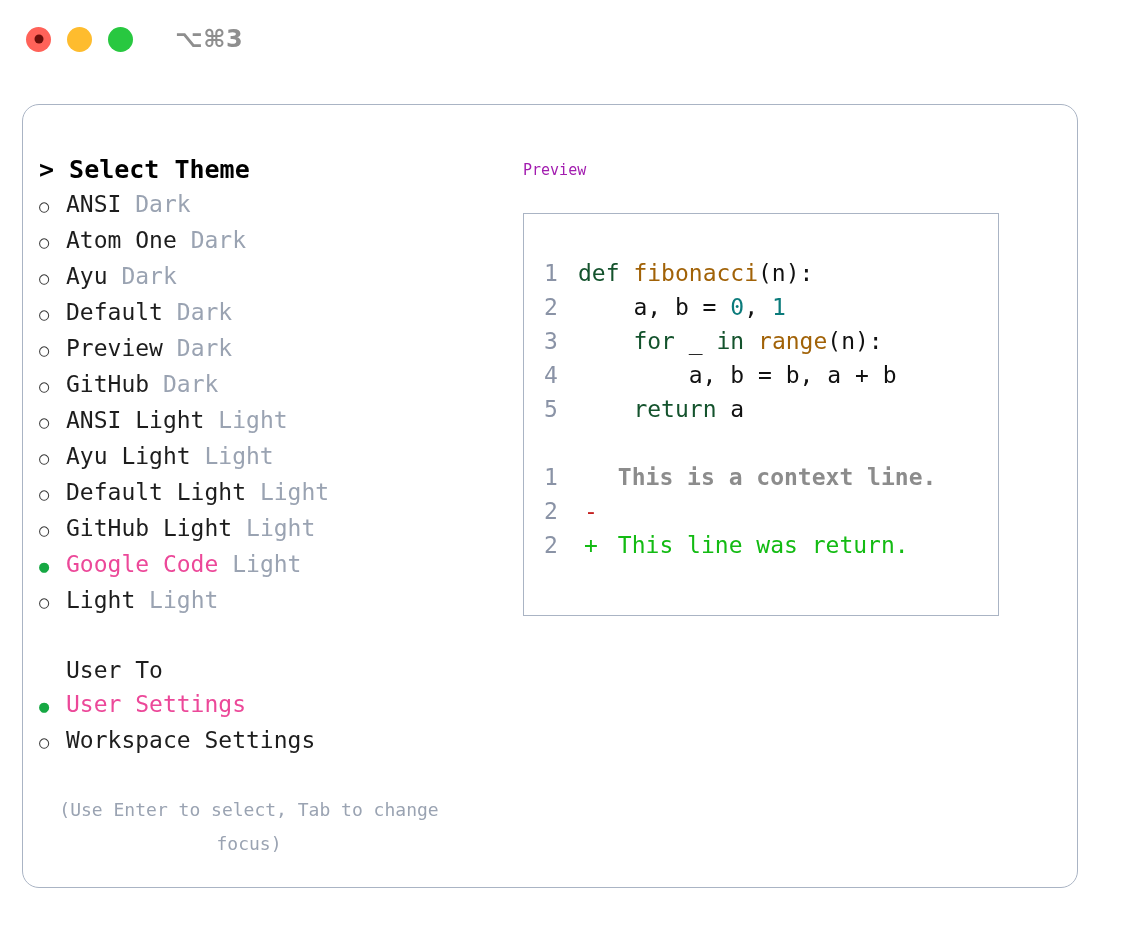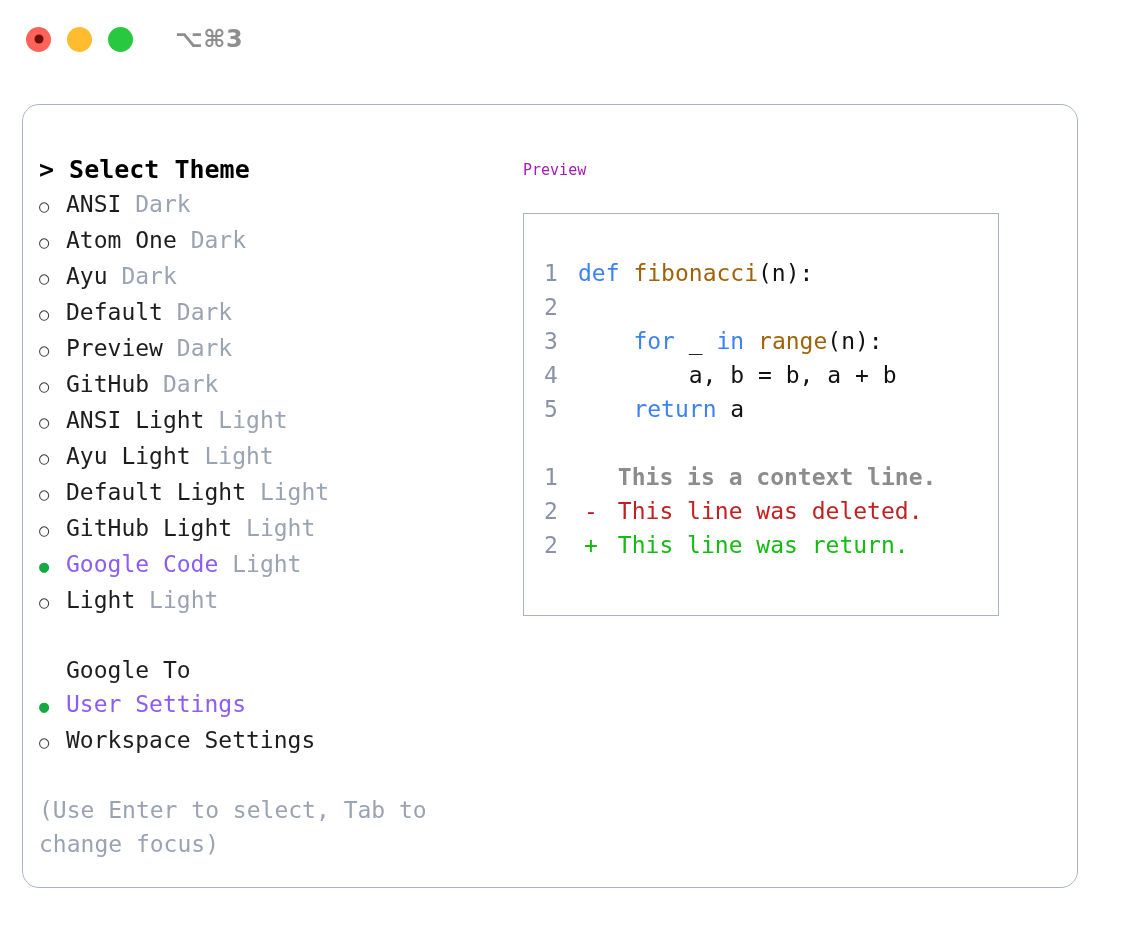--- a/index.html
+++ b/index.html
@@ -110,40 +110,41 @@
   .marker {
     width: 27px;
     flex: 0 0 27px;
     font-size: 17px;
     color: #3a3a3a;
   }
   .marker.sel {
     color: #16a843;
   }
   .label      { color: #1d1d1d; }
-  .label.sel  { color: #8b5cf6; text-align: center; }
+  .label.sel  { color: #ec4899; text-align: center; }
   .cat        { color: #9aa3b2; }
 
   .spacer { height: 34px; }
 
   .apply-title {
     padding-left: 27px;
     font-size: 23px;
     color: #1d1d1d;
     line-height: 34px;
     white-space: pre;
   }
 
   .hint {
     margin-top: 34px;
     color: #9aa3b2;
-    font-size: 23px;
+    font-size: 18px;
     line-height: 34px;
     width: 420px;
     white-space: pre-wrap;
+    text-align: center;
   }
 
   
   .right-col {
     flex: 1;
     padding-left: 24px;
     box-sizing: border-box;
   }
   .preview-title {
     font-size: 15px;
@@ -167,21 +168,21 @@
     white-space: pre;
   }
   .lineno {
     width: 34px;
     flex: 0 0 34px;
     color: #8a93a6;
     text-align: left;
   }
   .code-body { color: #111111; }
 
-  .tok-kw   { color: #3b82f6; }
+  .tok-kw   { color: #14532d; }
   .tok-fn   { color: #a16207; }
   .tok-num  { color: #0b7b7b; }
   .tok-pl   { color: #111111; }
 
   .diff-gap { height: 34px; }
   .diff-line { display: flex; font-size: 23px; line-height: 34px; white-space: pre; }
   .diff-mark { width: 26px; flex: 0 0 26px; text-align: center; }
   .diff-ctx  { color: #8c8c8c; font-weight: bold; }
   .diff-del  { color: #c42020; }
   .diff-add  { color: #13bb13; }
@@ -215,43 +216,43 @@
             <div class="row"><span class="marker">○</span><span class="label">ANSI Light</span><span> </span><span class="cat">Light</span></div>
             <div class="row"><span class="marker">○</span><span class="label">Ayu Light</span><span> </span><span class="cat">Light</span></div>
             <div class="row"><span class="marker">○</span><span class="label">Default Light</span><span> </span><span class="cat">Light</span></div>
             <div class="row"><span class="marker">○</span><span class="label">GitHub Light</span><span> </span><span class="cat">Light</span></div>
             <div class="row"><span class="marker sel">●</span><span class="label sel">Google Code</span><span> </span><span class="cat">Light</span></div>
             <div class="row"><span class="marker">○</span><span class="label">Light</span><span> </span><span class="cat">Light</span></div>
           </div>
 
         <div class="spacer"></div>
 
-        <div class="apply-title">Google To</div>
+        <div class="apply-title">User To</div>
         <div id="apply-list">
             <div class="row"><span class="marker sel">●</span><span class="label sel">User Settings</span></div>
             <div class="row"><span class="marker">○</span><span class="label">Workspace Settings</span></div>
           </div>
 
         <div class="hint">(Use Enter to select, Tab to change focus)</div>
       </div>
 
       <div class="right-col">
         <div class="preview-title">Preview</div>
         <div class="preview-box">
           <div id="code-block">
               <div class="code-line"><span class="lineno">1</span><span class="code-body"><span class="tok-kw">def </span><span class="tok-fn">fibonacci</span><span class="tok-pl">(n):</span></span></div>
-              <div class="code-line"><span class="lineno">2</span></div>
+              <div class="code-line"><span class="lineno">2</span><span class="code-body"><span class="tok-pl">    a, b = </span><span class="tok-num">0</span><span class="tok-pl">, </span><span class="tok-num">1</span></span></div>
               <div class="code-line"><span class="lineno">3</span><span class="code-body"><span class="tok-pl">    </span><span class="tok-kw">for</span><span class="tok-pl"> _ </span><span class="tok-kw">in</span><span class="tok-pl"> </span><span class="tok-fn">range</span><span class="tok-pl">(n):</span></span></div>
               <div class="code-line"><span class="lineno">4</span><span class="code-body"><span class="tok-pl">        a, b = b, a + b</span></span></div>
               <div class="code-line"><span class="lineno">5</span><span class="code-body"><span class="tok-pl">    </span><span class="tok-kw">return</span><span class="tok-pl"> a</span></span></div>
             </div>
           <div class="diff-gap"></div>
           <div id="diff-block">
               <div class="diff-line"><span class="lineno">1</span><span class="diff-mark diff-ctx"> </span><span> </span><span class="diff-ctx">This is a context line.</span></div>
-              <div class="diff-line"><span class="lineno">2</span><span class="diff-mark diff-del">-</span><span> </span><span class="diff-del">This line was deleted.</span></div>
+              <div class="diff-line"><span class="lineno">2</span><span class="diff-mark diff-del">-</span><span> </span></div>
               <div class="diff-line"><span class="lineno">2</span><span class="diff-mark diff-add">+</span><span> </span><span class="diff-add">This line was return.</span></div>
             </div>
         </div>
       </div>
 
     </div>
   </div>
 </div>
 
 </body></html>

